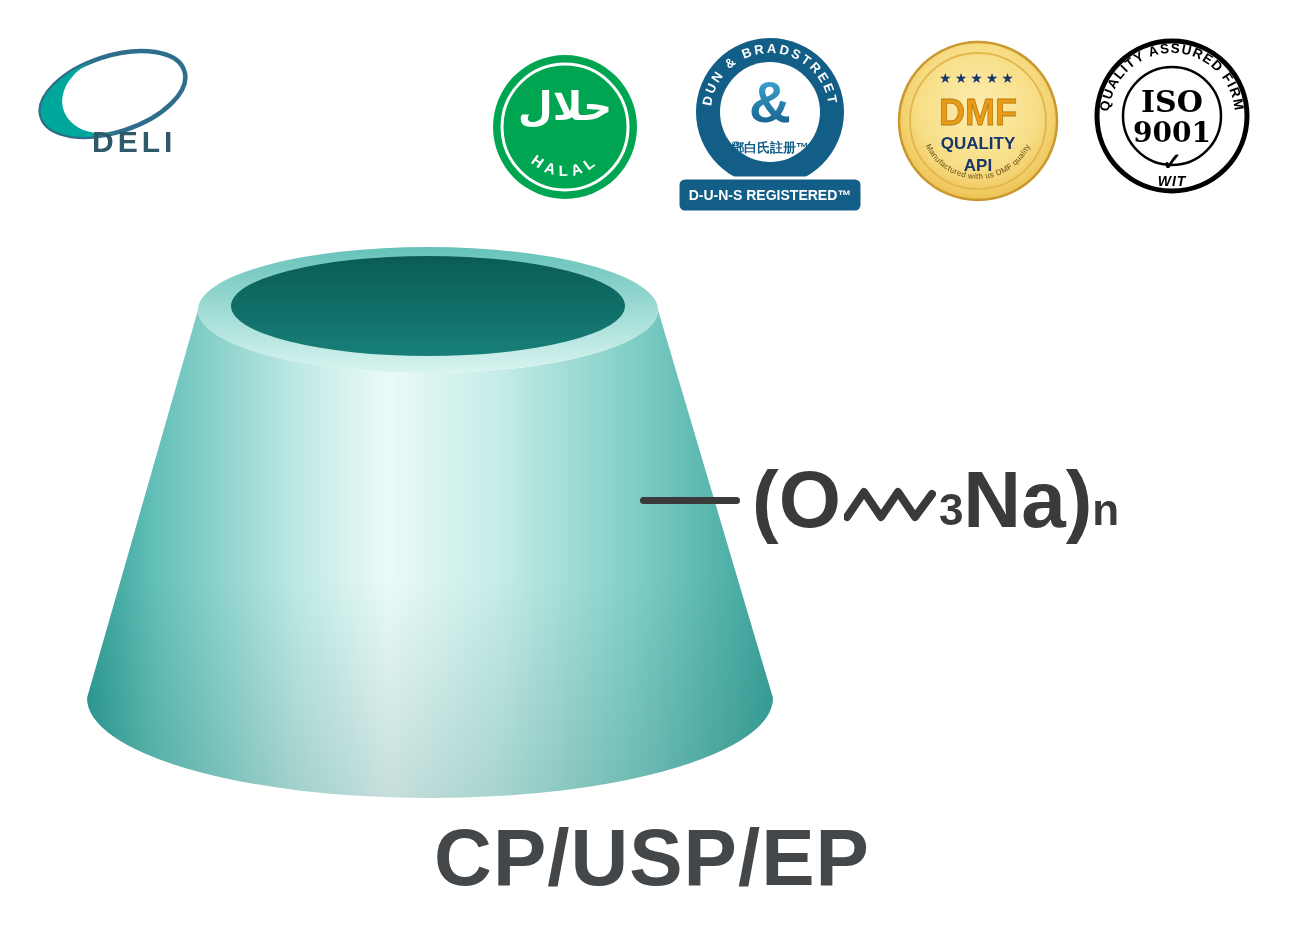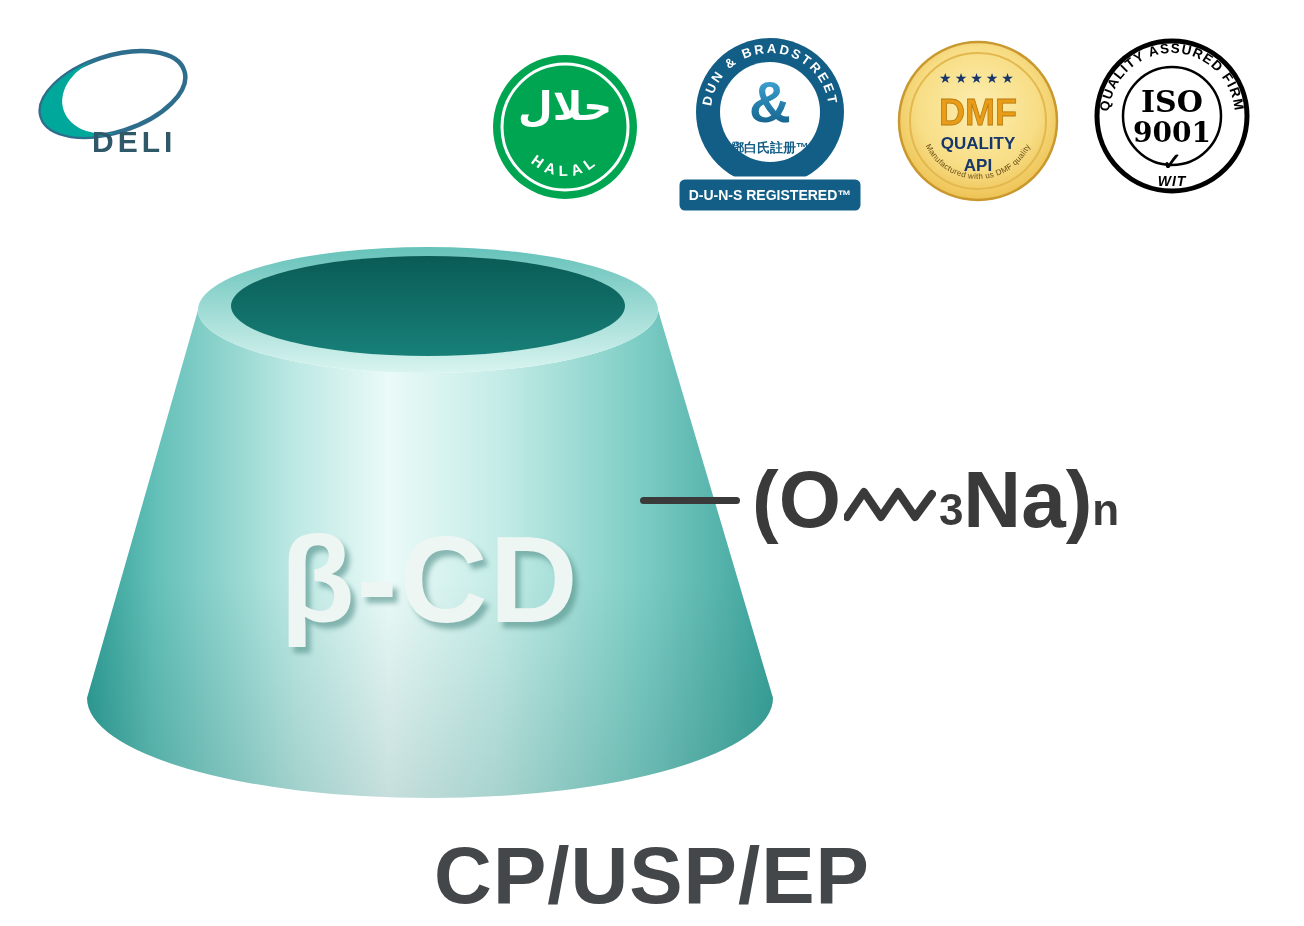--- a/index.html
+++ b/index.html
@@ -13,21 +13,21 @@
   .badge-iso{left:1082px;top:28px;}
   .cone{left:50px;top:225px;}
   .cone-label{left:430px;top:580px;transform:translate(-50%,-50%);
       font-size:122px;font-weight:bold;letter-spacing:2px;color:#eef6f4;
       text-shadow:5px 6px 5px rgba(86,145,139,.62);white-space:nowrap;}
   .formula{left:640px;top:450px;height:100px;display:flex;align-items:center;
       color:#3a3a3a;font-size:80px;font-weight:bold;white-space:nowrap;}
   .bond{width:100px;height:7px;background:#3a3a3a;border-radius:4px;margin-right:12px;}
   .zig{margin:0 3px;transform:translateY(5px);}
   .sub{font-size:0.55em;position:relative;top:0.22em;}
-  .footer-text{left:652px;top:830px;transform:translateX(-50%);font-size:80px;
+  .footer-text{left:652px;top:812px;transform:translateX(-50%);font-size:80px;
       font-weight:bold;color:#43474a;letter-spacing:1px;white-space:nowrap;text-align:center;}
   svg text{font-family:"Liberation Sans",sans-serif;}
   .arabic{font-family:"DejaVu Sans",sans-serif;}
   .serif{font-family:"DejaVu Serif",serif;}
 </style>
 </head>
 <body>
 
 <div class="stage">
 
@@ -129,21 +129,20 @@
         <stop offset="0" stop-color="#0a5b56"></stop>
         <stop offset="1" stop-color="#178078"></stop>
       </linearGradient>
     </defs>
     <path d="M 148 85 L 37 473 A 343 100 0 0 0 723 473 L 608 85 A 230 63 0 0 1 148 85 Z" fill="url(#bodyGrad)"></path>
     <path d="M 148 85 L 37 473 A 343 100 0 0 0 723 473 L 608 85 A 230 63 0 0 1 148 85 Z" fill="url(#bodyShade)"></path>
     <ellipse cx="378" cy="85" rx="230" ry="63" fill="url(#rimGrad)"></ellipse>
     <ellipse cx="378" cy="81" rx="197" ry="50" fill="url(#holeGrad)"></ellipse>
   </svg>
 
-  <div class="abs cone-label">β-CD</div>
 
   <div class="abs formula">
     <div class="bond"></div>
     <span>(O</span>
     <svg class="zig" width="92" height="46" viewBox="0 0 92 46">
       <polyline points="3,35 20,10 37,35 54,10 71,35 88,12" fill="none" stroke="#3a3a3a" stroke-width="8" stroke-linecap="round" stroke-linejoin="round"></polyline>
     </svg>
     <span class="sub">3</span>
     <span>Na)</span>
     <span class="sub">n</span>

